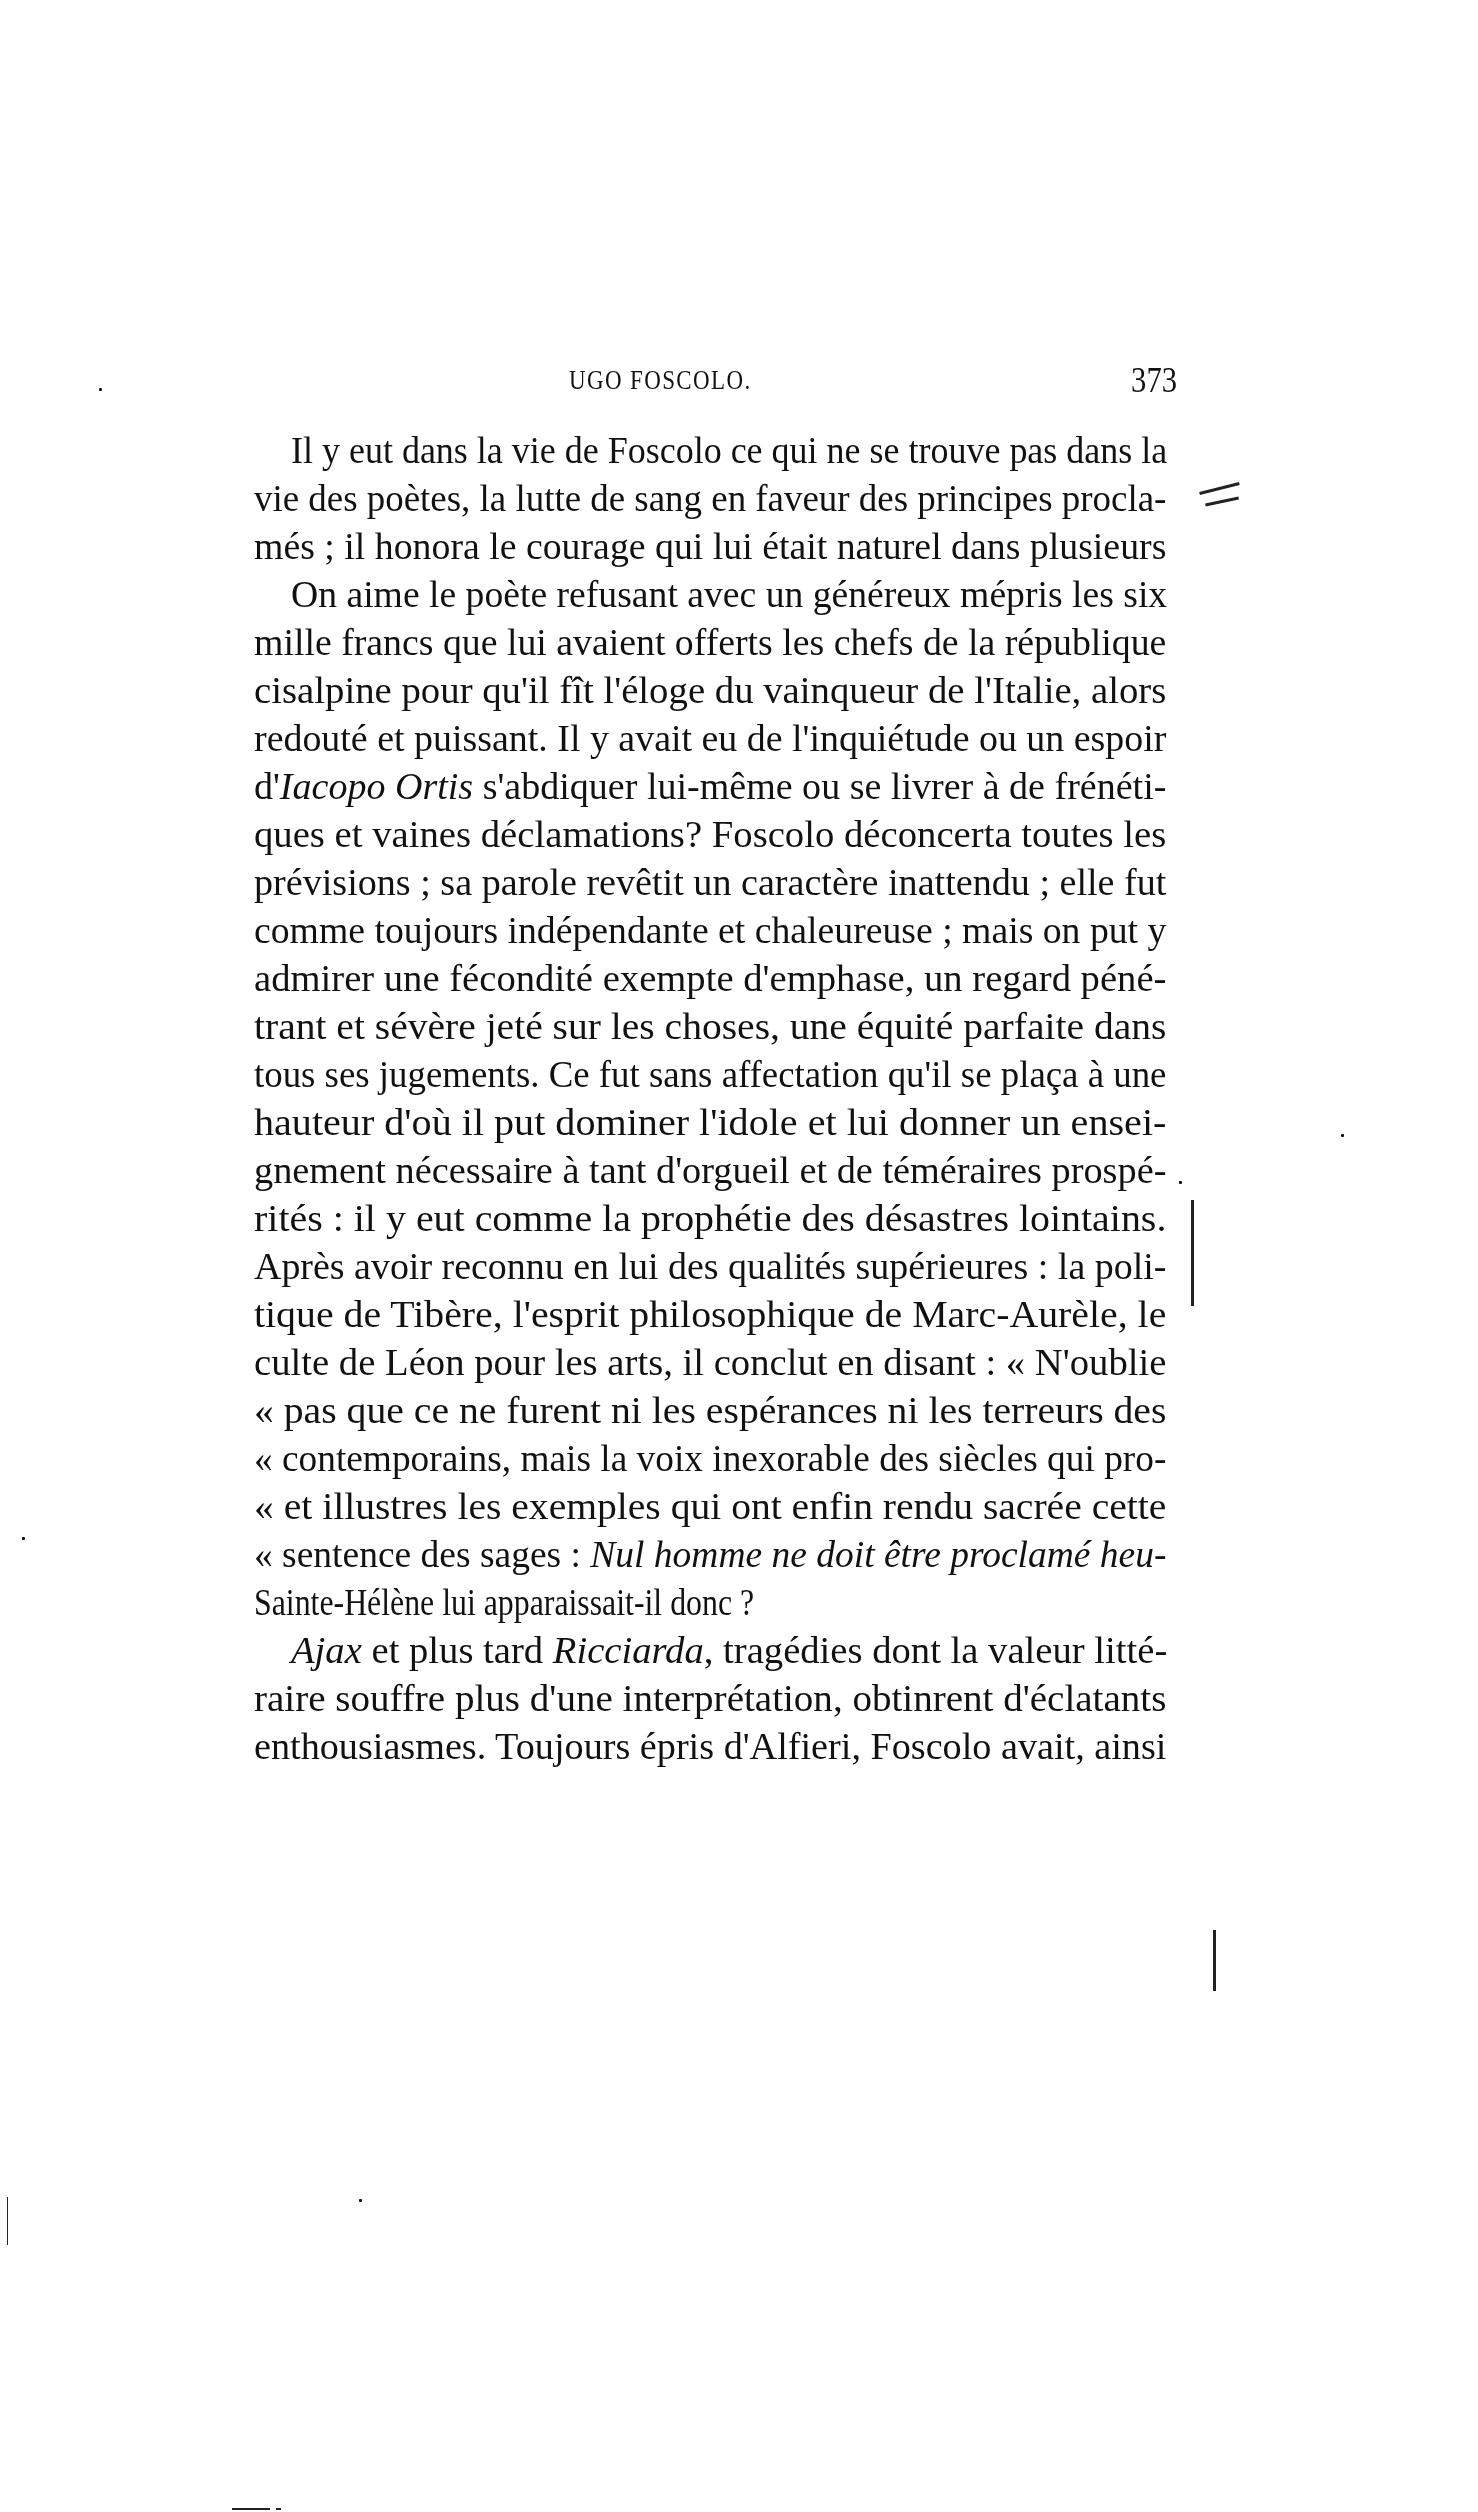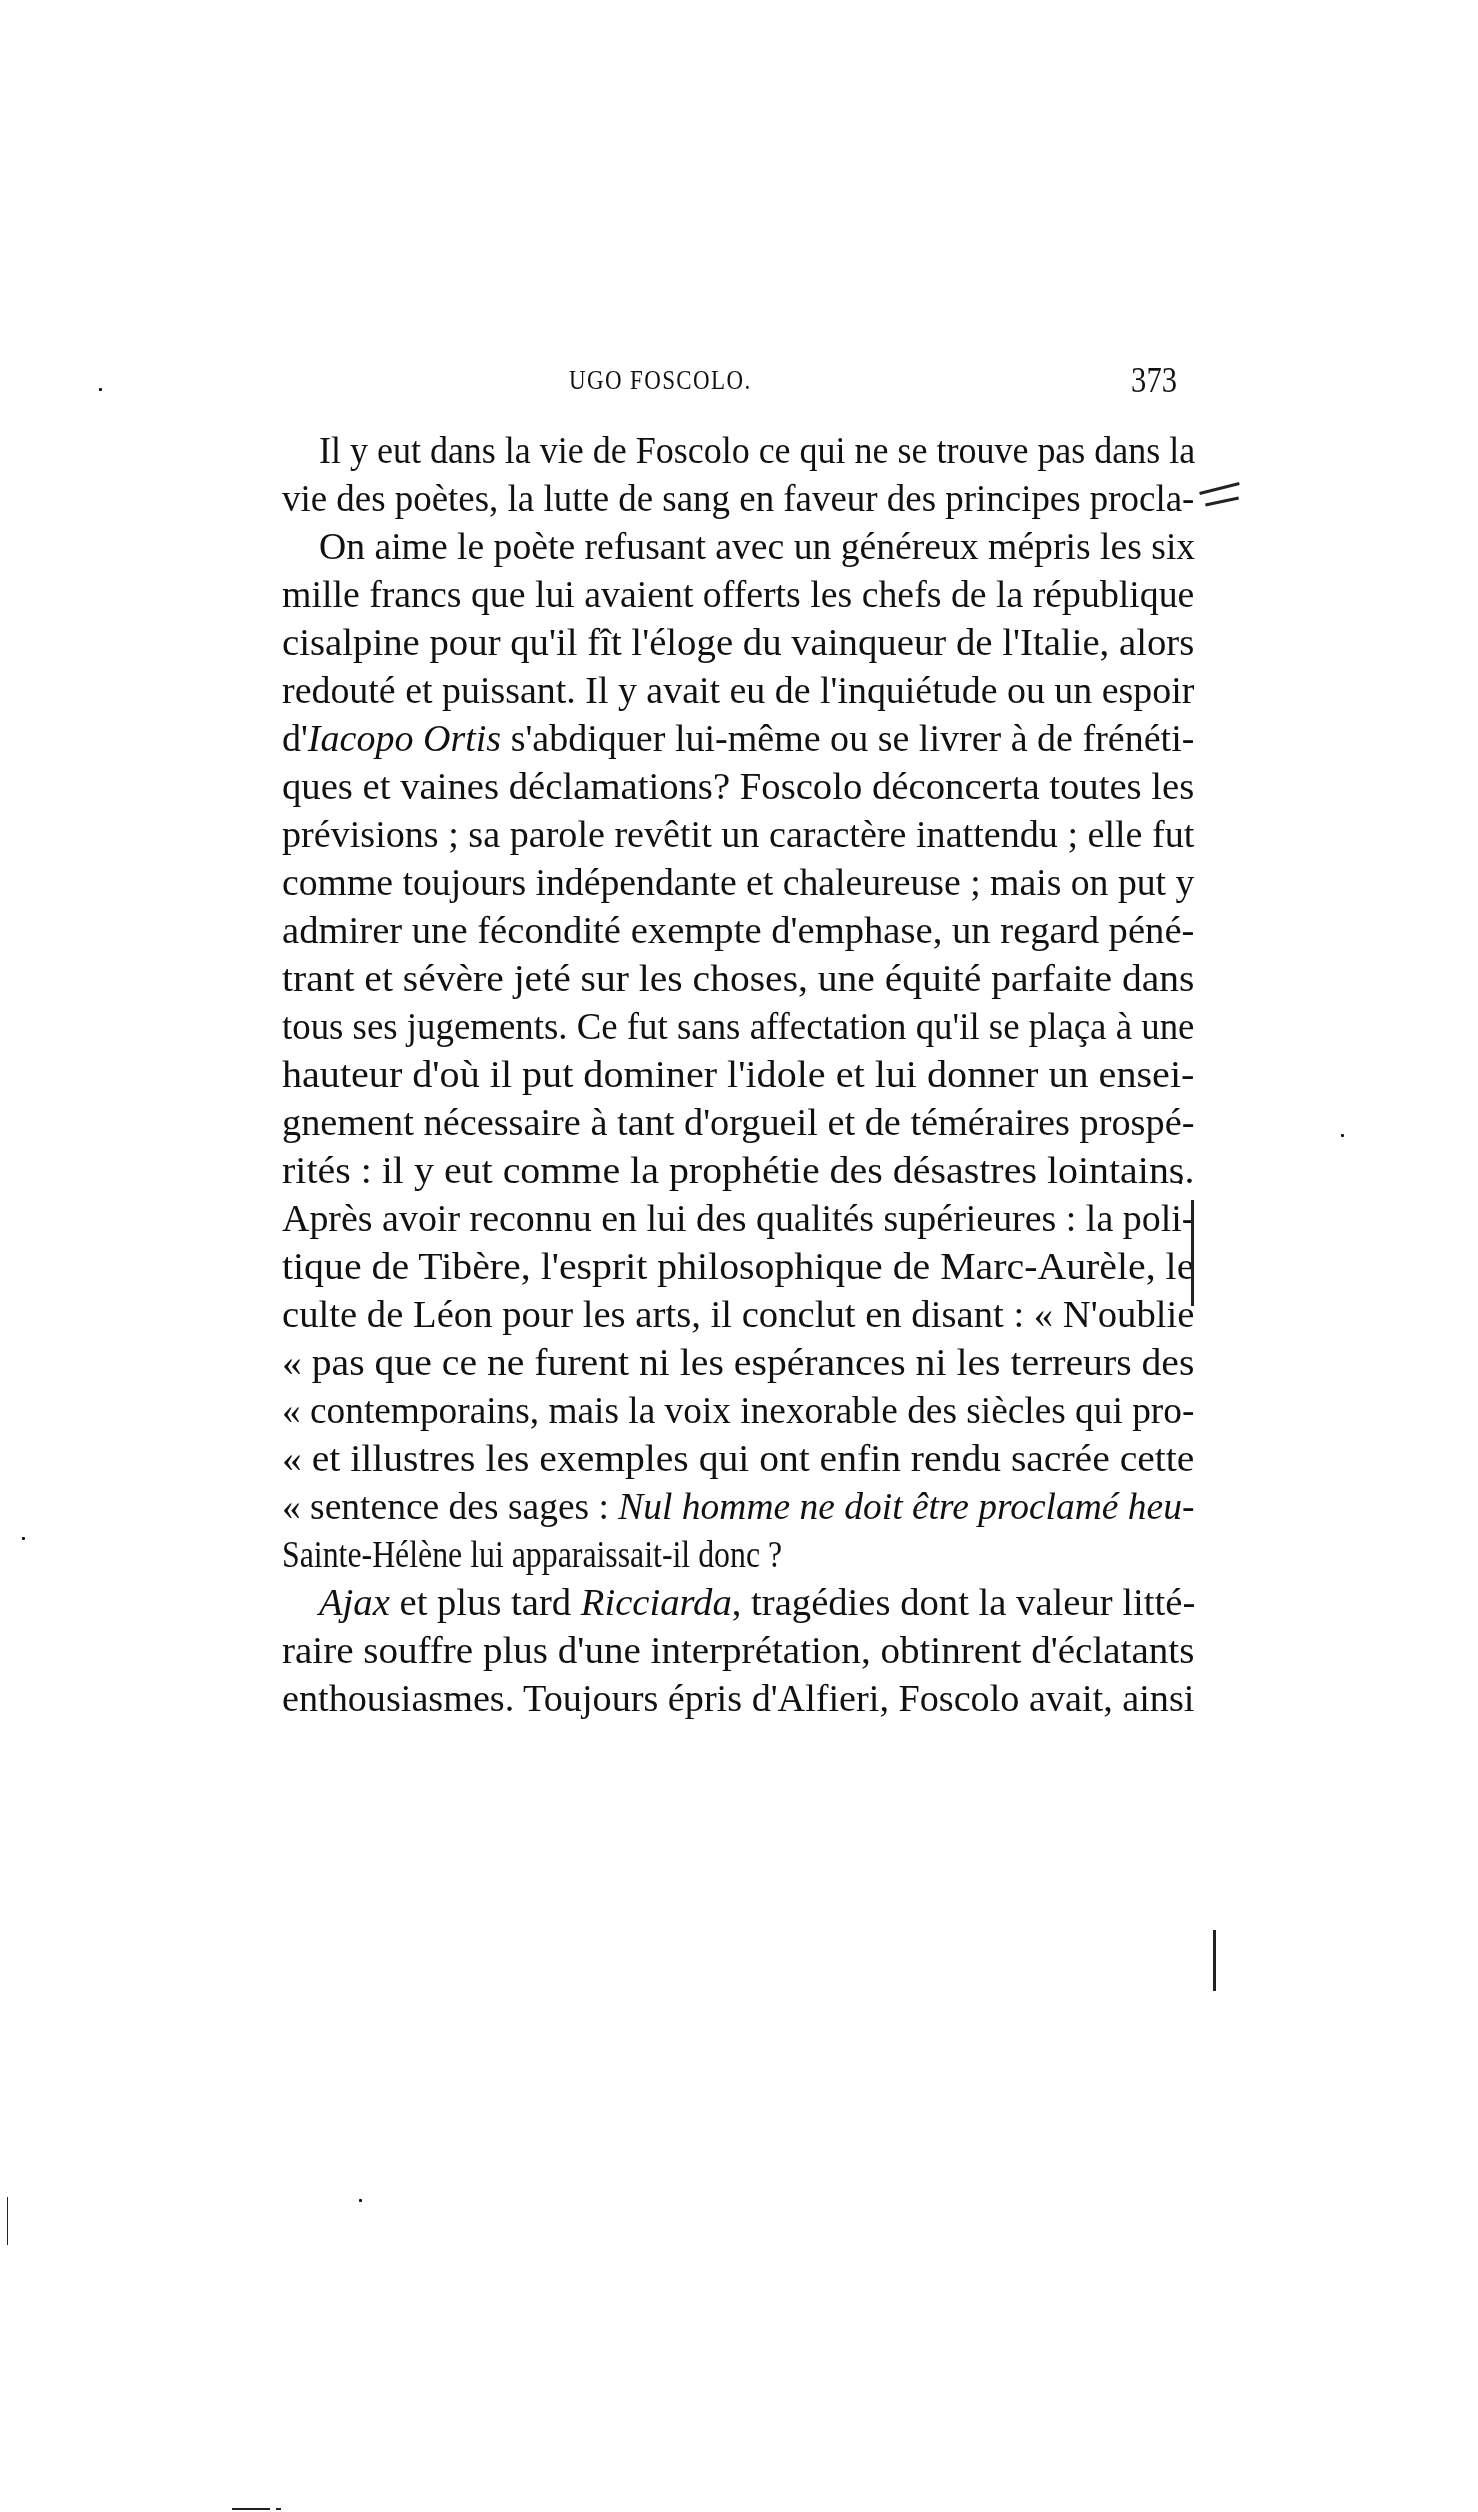--- a/index.html
+++ b/index.html
@@ -5,38 +5,39 @@
   html, body { margin: 0; padding: 0; background: #ffffff; }
   body { width: 1478px; height: 2512px; position: relative; overflow: hidden;
          font-family: "Liberation Serif", "DejaVu Serif", serif; color: #111; }
   .page { position: absolute; left: 5px; top: 0; width: 1478px; height: 2512px; }
   .running-head { position: absolute; left: 249px; width: 923px; top: 364px; height: 37px; }
   .running-title { position: absolute; left: 315px; top: 0; font-size: 28px; letter-spacing: 1.7px;
                    transform: scaleX(0.82); transform-origin: left top; }
   .page-number { position: absolute; right: 0; top: -5.1px; font-size: 36px; transform: scaleX(0.85);
                  transform-origin: right top; }
   .body-text { position: absolute; left: 249px; top: 427px; width: 923px; }
-  .line { height: 48px; line-height: 48px; font-size: 37px; white-space: nowrap; position: relative; margin-left: 28px; }
+  .line { height: 48px; line-height: 48px; font-size: 37px; white-space: nowrap; position: relative; }
   .line .inner { display: inline-block; transform-origin: left center; }
   .line.indent .inner { margin-left: 37px; }
   em, .it { font-style: italic; }
   .margin-mark { position: absolute; background: #222; }
   .speck { position: absolute; width: 3.4px; height: 3.4px; background: #111; border-radius: 0.9px; }
 </style>
 </head>
 <body>
 
 <div class="page">
   <div class="running-head">
     <span class="running-title">UGO FOSCOLO.</span>
     <span class="page-number">373</span>
   </div>
   <div class="body-text" id="body-text">
       <div class="line indent"><span class="inner" style="transform: scaleX(0.9724);">Il y eut dans la vie de Foscolo ce qui ne se trouve pas dans la</span></div>
       <div class="line"><span class="inner" style="transform: scaleX(0.9978);">vie des poètes, la lutte de sang en faveur des principes procla-</span></div>
+      <div class="line"><span class="inner" style="transform: scaleX(1.0218);">més ; il honora le courage qui lui était naturel dans plusieurs</span></div>
       <div class="line indent"><span class="inner" style="transform: scaleX(1.0177);">On aime le poète refusant avec un généreux mépris les six</span></div>
       <div class="line"><span class="inner" style="transform: scaleX(1.0215);">mille francs que lui avaient offerts les chefs de la république</span></div>
       <div class="line"><span class="inner" style="transform: scaleX(1.0478);">cisalpine pour qu'il fît l'éloge du vainqueur de l'Italie, alors</span></div>
       <div class="line"><span class="inner" style="transform: scaleX(1.0248);">redouté et puissant. Il y avait eu de l'inquiétude ou un espoir</span></div>
       <div class="line"><span class="inner" style="transform: scaleX(1.0278);"><span>d'</span><span class="it">Iacopo Ortis</span><span> s'abdiquer lui-même ou se livrer à de frénéti-</span></span></div>
       <div class="line"><span class="inner" style="transform: scaleX(1.0459);">ques et vaines déclamations? Foscolo déconcerta toutes les</span></div>
       <div class="line"><span class="inner" style="transform: scaleX(1.0303);">prévisions ; sa parole revêtit un caractère inattendu ; elle fut</span></div>
       <div class="line"><span class="inner" style="transform: scaleX(1.0195);">comme toujours indépendante et chaleureuse ; mais on put y</span></div>
       <div class="line"><span class="inner" style="transform: scaleX(1.0443);">admirer une fécondité exempte d'emphase, un regard péné-</span></div>
       <div class="line"><span class="inner" style="transform: scaleX(1.0687);">trant et sévère jeté sur les choses, une équité parfaite dans</span></div>

